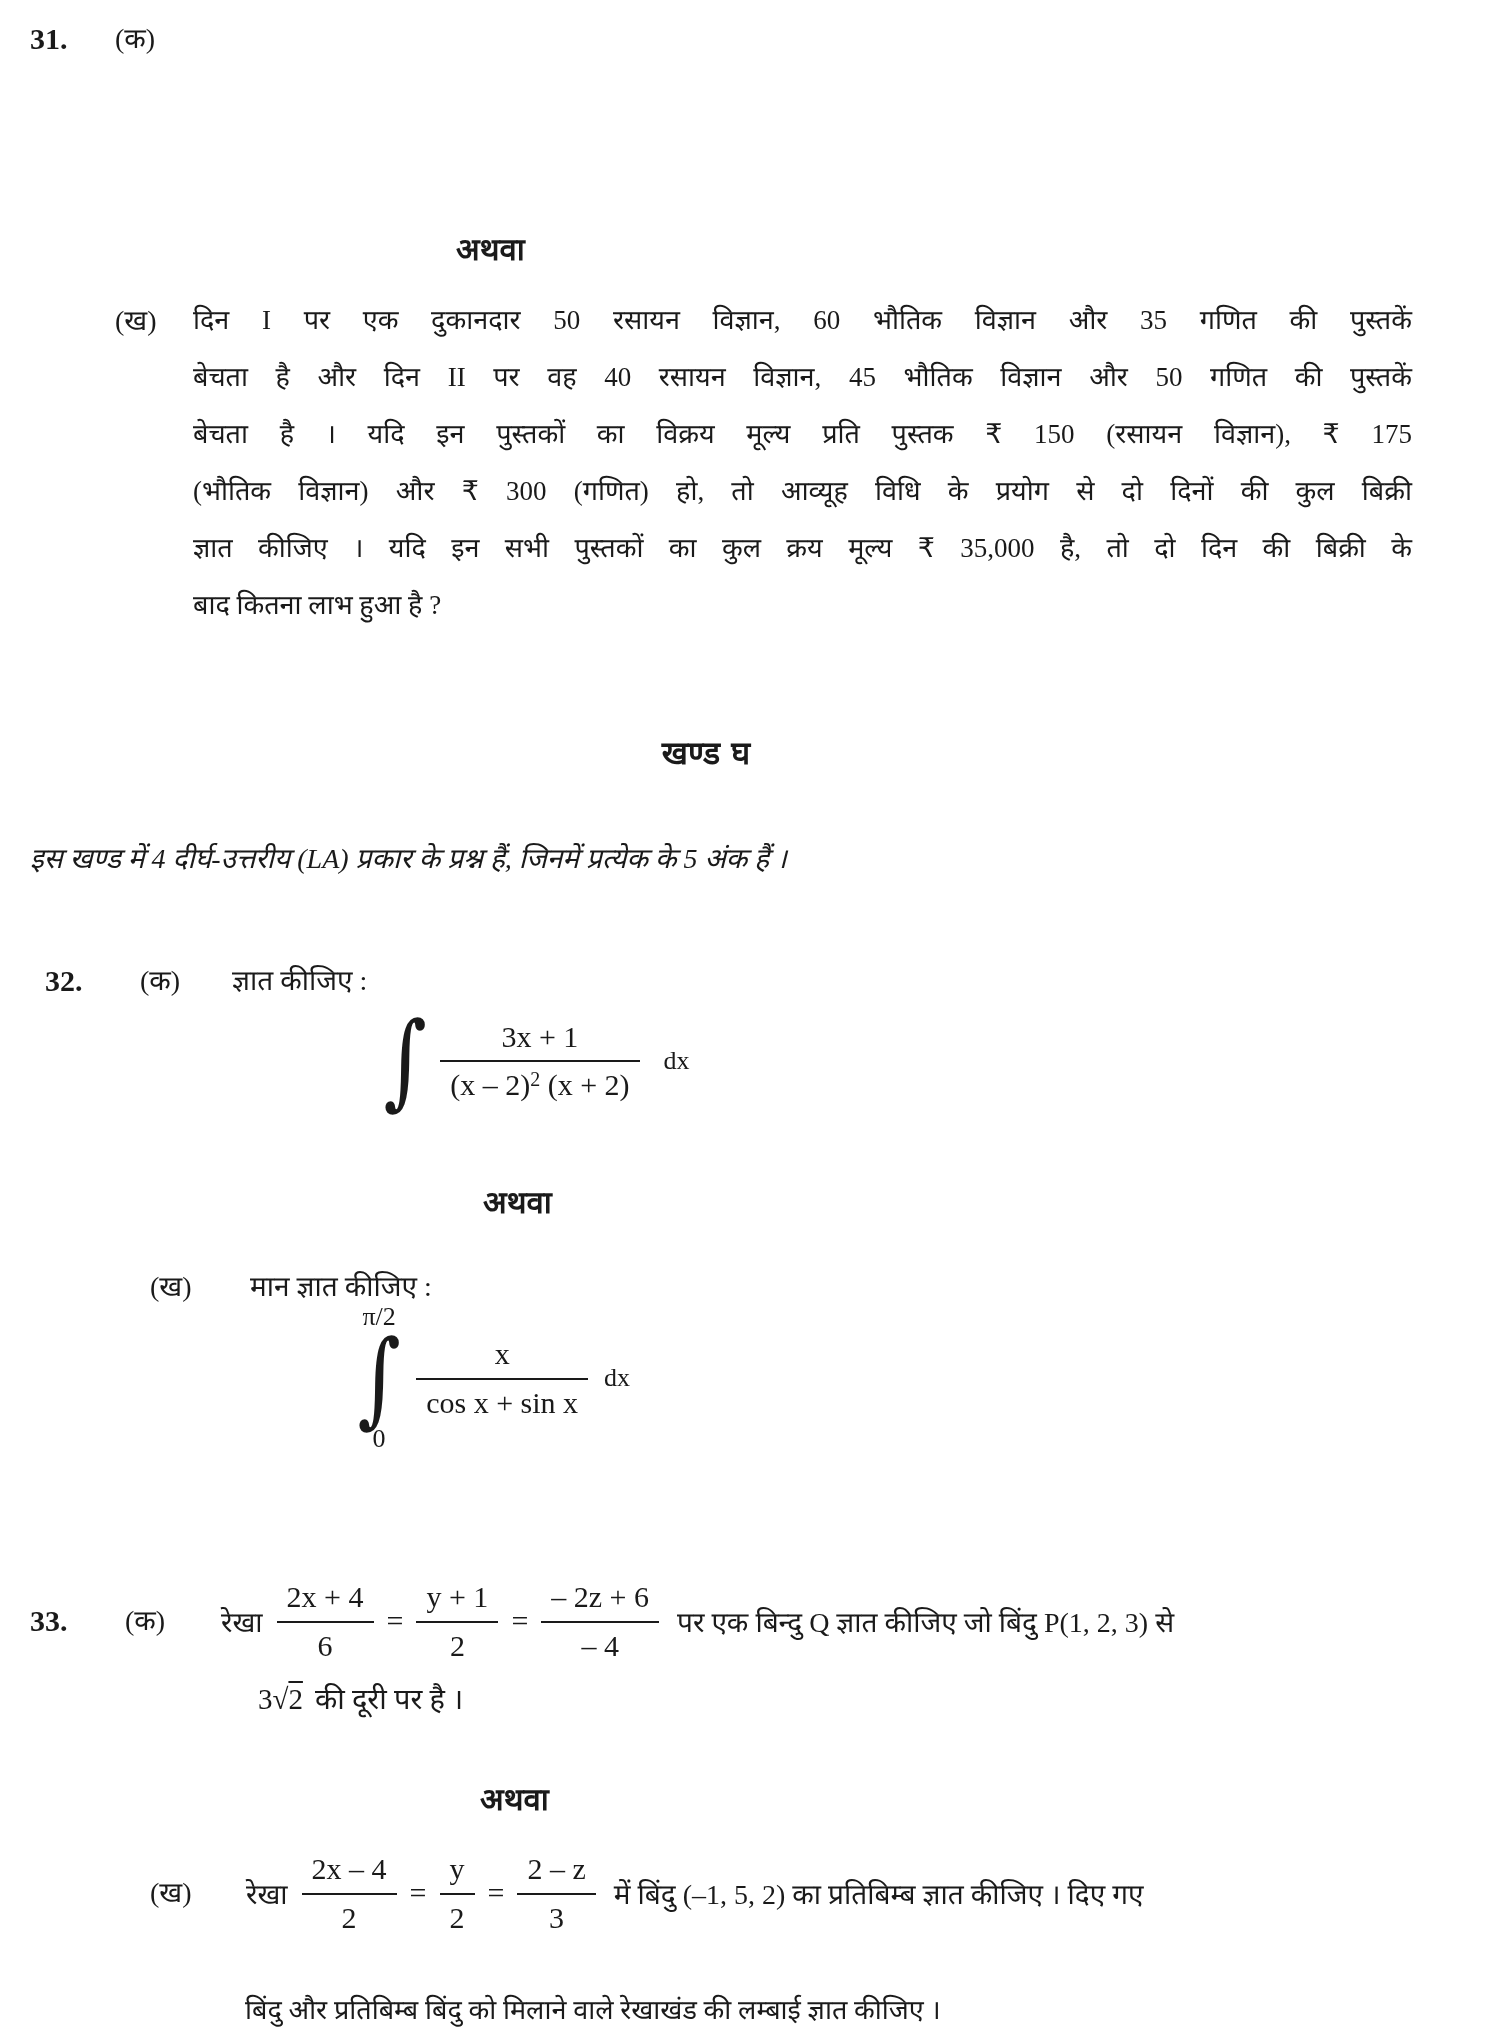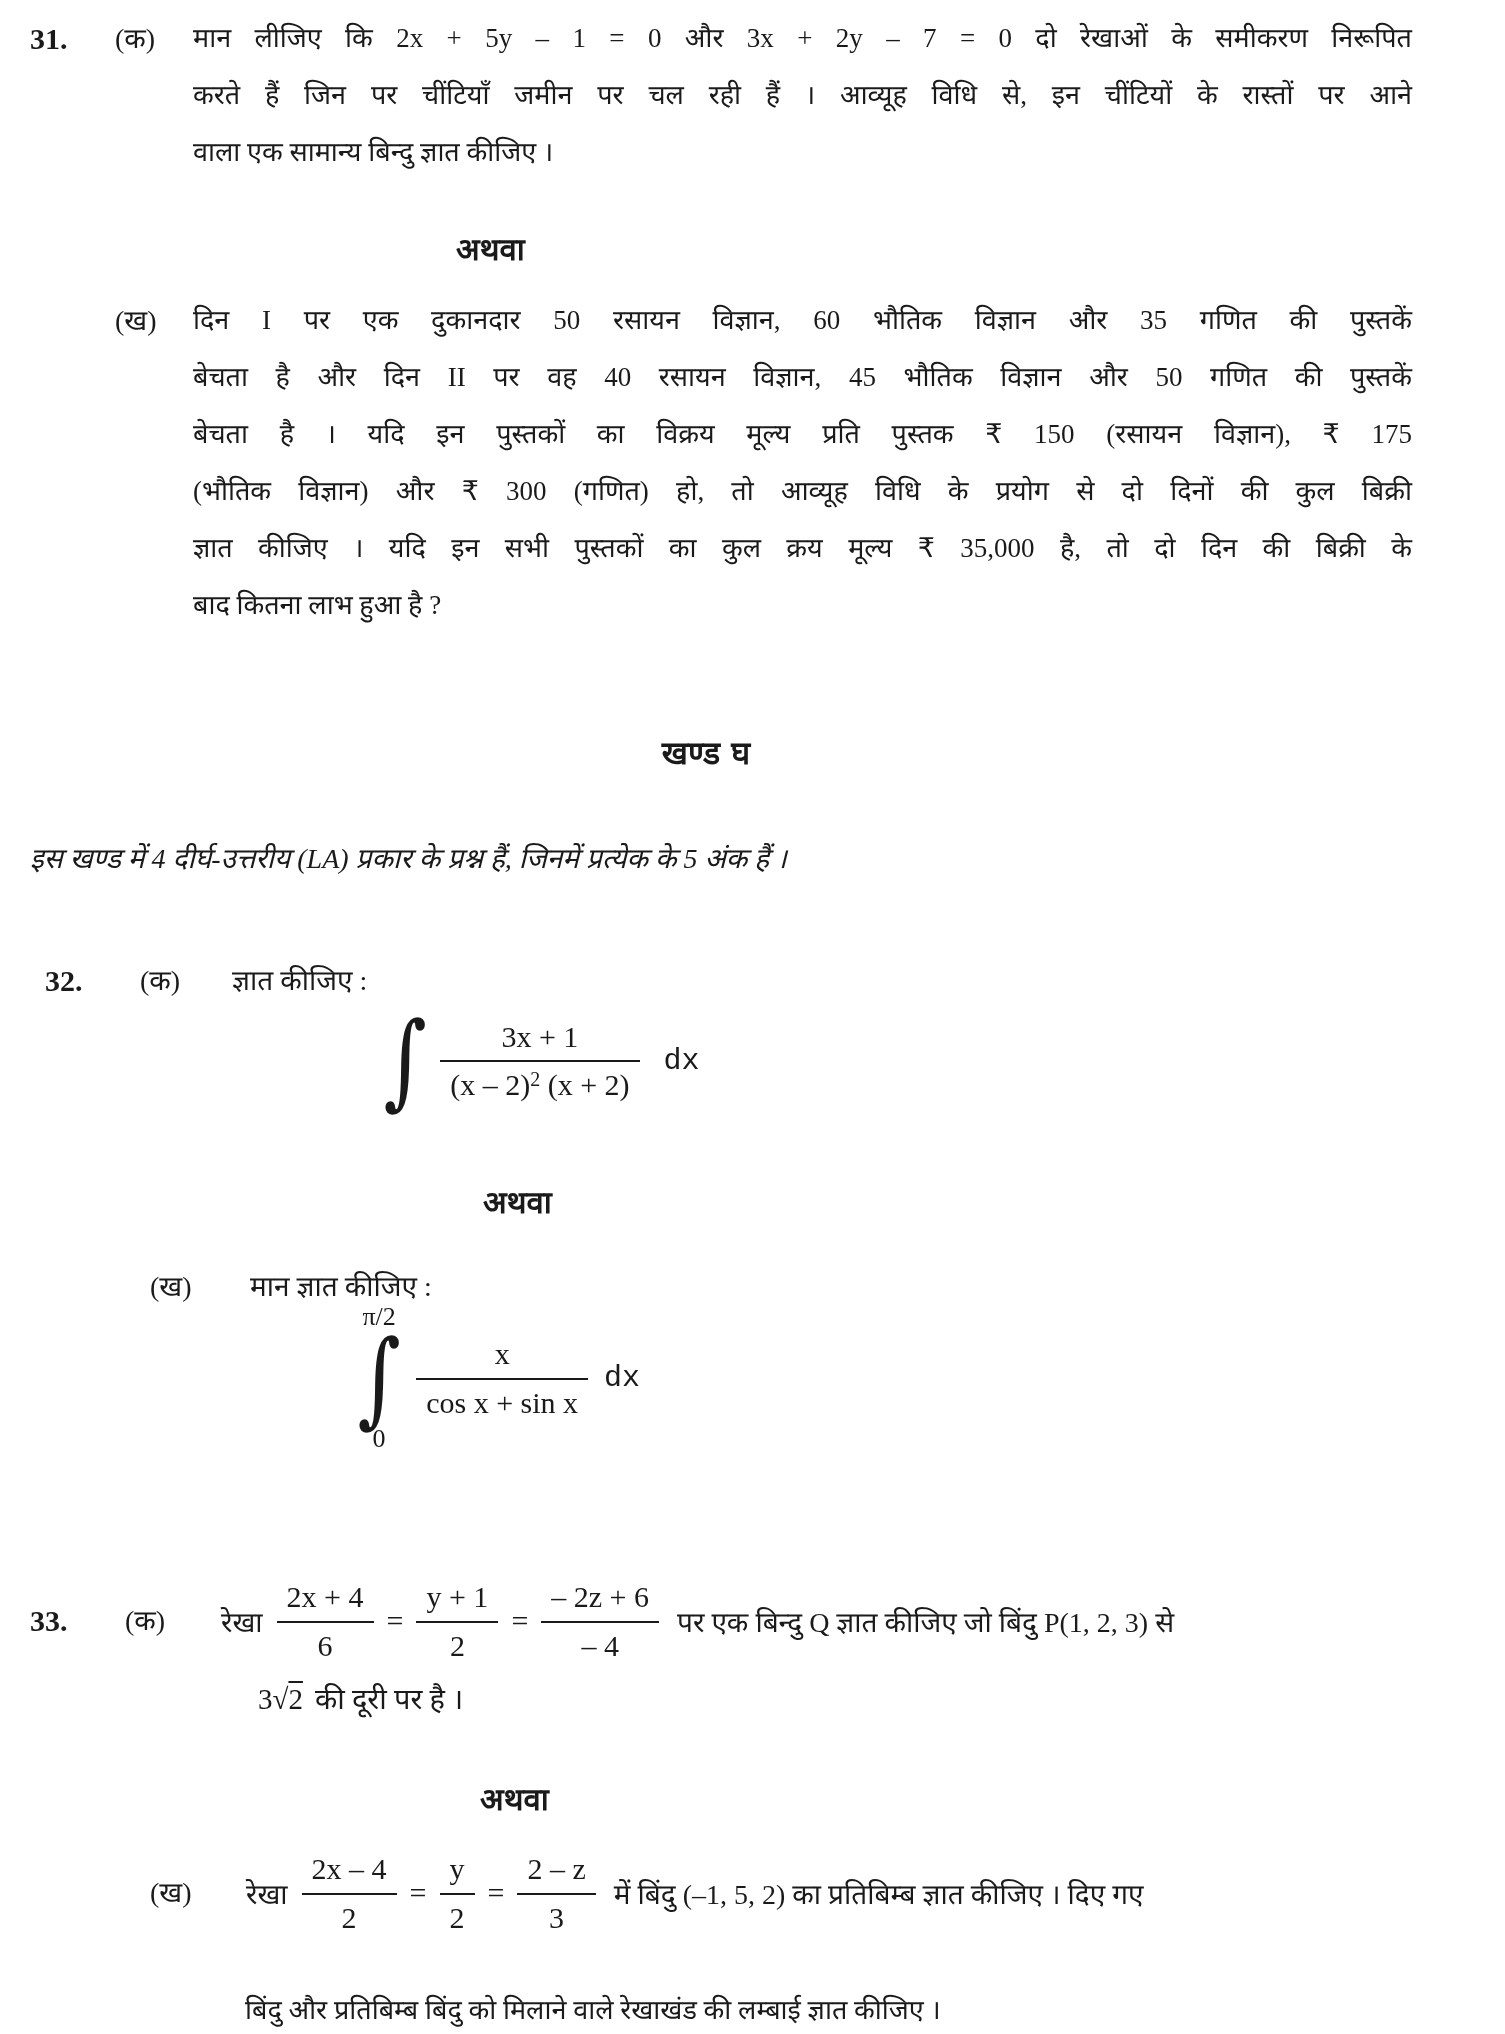--- a/index.html
+++ b/index.html
@@ -54,45 +54,40 @@
   .int-sign{
     font-family:"DejaVu Serif","DejaVu Sans",serif;
     font-size:104px;line-height:0.9;font-weight:normal;
     transform:scaleX(.8);
   }
   .int-col{display:flex;flex-direction:column;align-items:center;flex:0 0 auto;}
   .bound{font-size:26px;line-height:1.1;font-family:"Liberation Serif","DejaVu Sans",serif;}
   .frac{display:inline-flex;flex-direction:column;align-items:center;flex:0 0 auto;}
   .frac .num,.frac .den{font-size:30px;line-height:1.25;padding:0 10px;white-space:nowrap;}
   .frac .bar{align-self:stretch;height:0;border-top:2.5px solid #1a1a1a;margin:5px 0 4px 0;}
-  .dx{font-size:30px;margin-left:24px;font-family:Liberation Mono, monospace;}
+  .dx{font-size:26px;margin-left:24px;}
   .dx.close{margin-left:16px;}
   sup.p2{font-size:20px;vertical-align:9px;}
   .mtext{font-size:28px;white-space:nowrap;}
   .mword{margin-right:14px;}
   .msuffix{margin-left:18px;}
   .eq{font-size:30px;margin:0 13px;}
   .sqrt-line{position:absolute;font-size:29px;white-space:nowrap;}
   .radicand{text-decoration:overline;}
   .after-sqrt{margin-left:12px;}
   .plain-line{position:absolute;font-size:27px;white-space:nowrap;}
 </style>
 </head>
 <body>
 
 <div class="page">
 
   <div class="qblock" style="top:10px;left:30px;">
     <div class="qnum">31.</div>
     <div class="plabel">(क)</div>
-    <div class="lines">
-      <div class="jline">मान लीजिए कि 2x + 5y – 1 = 0 और 3x + 2y – 7 = 0 दो रेखाओं के समीकरण निरूपित</div>
-      <div class="jline">करते हैं जिन पर चींटियाँ जमीन पर चल रही हैं । आव्यूह विधि से, इन चींटियों के रास्तों पर आने</div>
-      <div class="jline last">वाला एक सामान्य बिन्दु ज्ञात कीजिए ।</div>
-    </div>
   </div>
 
   <div class="or-sep" style="top:227px;left:456px;">अथवा</div>
 
   <div class="qblock" style="top:292px;left:115px;">
     <div class="plabel">(ख)</div>
     <div class="lines">
       <div class="jline">दिन I पर एक दुकानदार 50 रसायन विज्ञान, 60 भौतिक विज्ञान और 35 गणित की पुस्तकें</div>
       <div class="jline">बेचता है और दिन II पर वह 40 रसायन विज्ञान, 45 भौतिक विज्ञान और 50 गणित की पुस्तकें</div>
       <div class="jline">बेचता है । यदि इन पुस्तकों का विक्रय मूल्य प्रति पुस्तक ₹ 150 (रसायन विज्ञान), ₹ 175</div>

